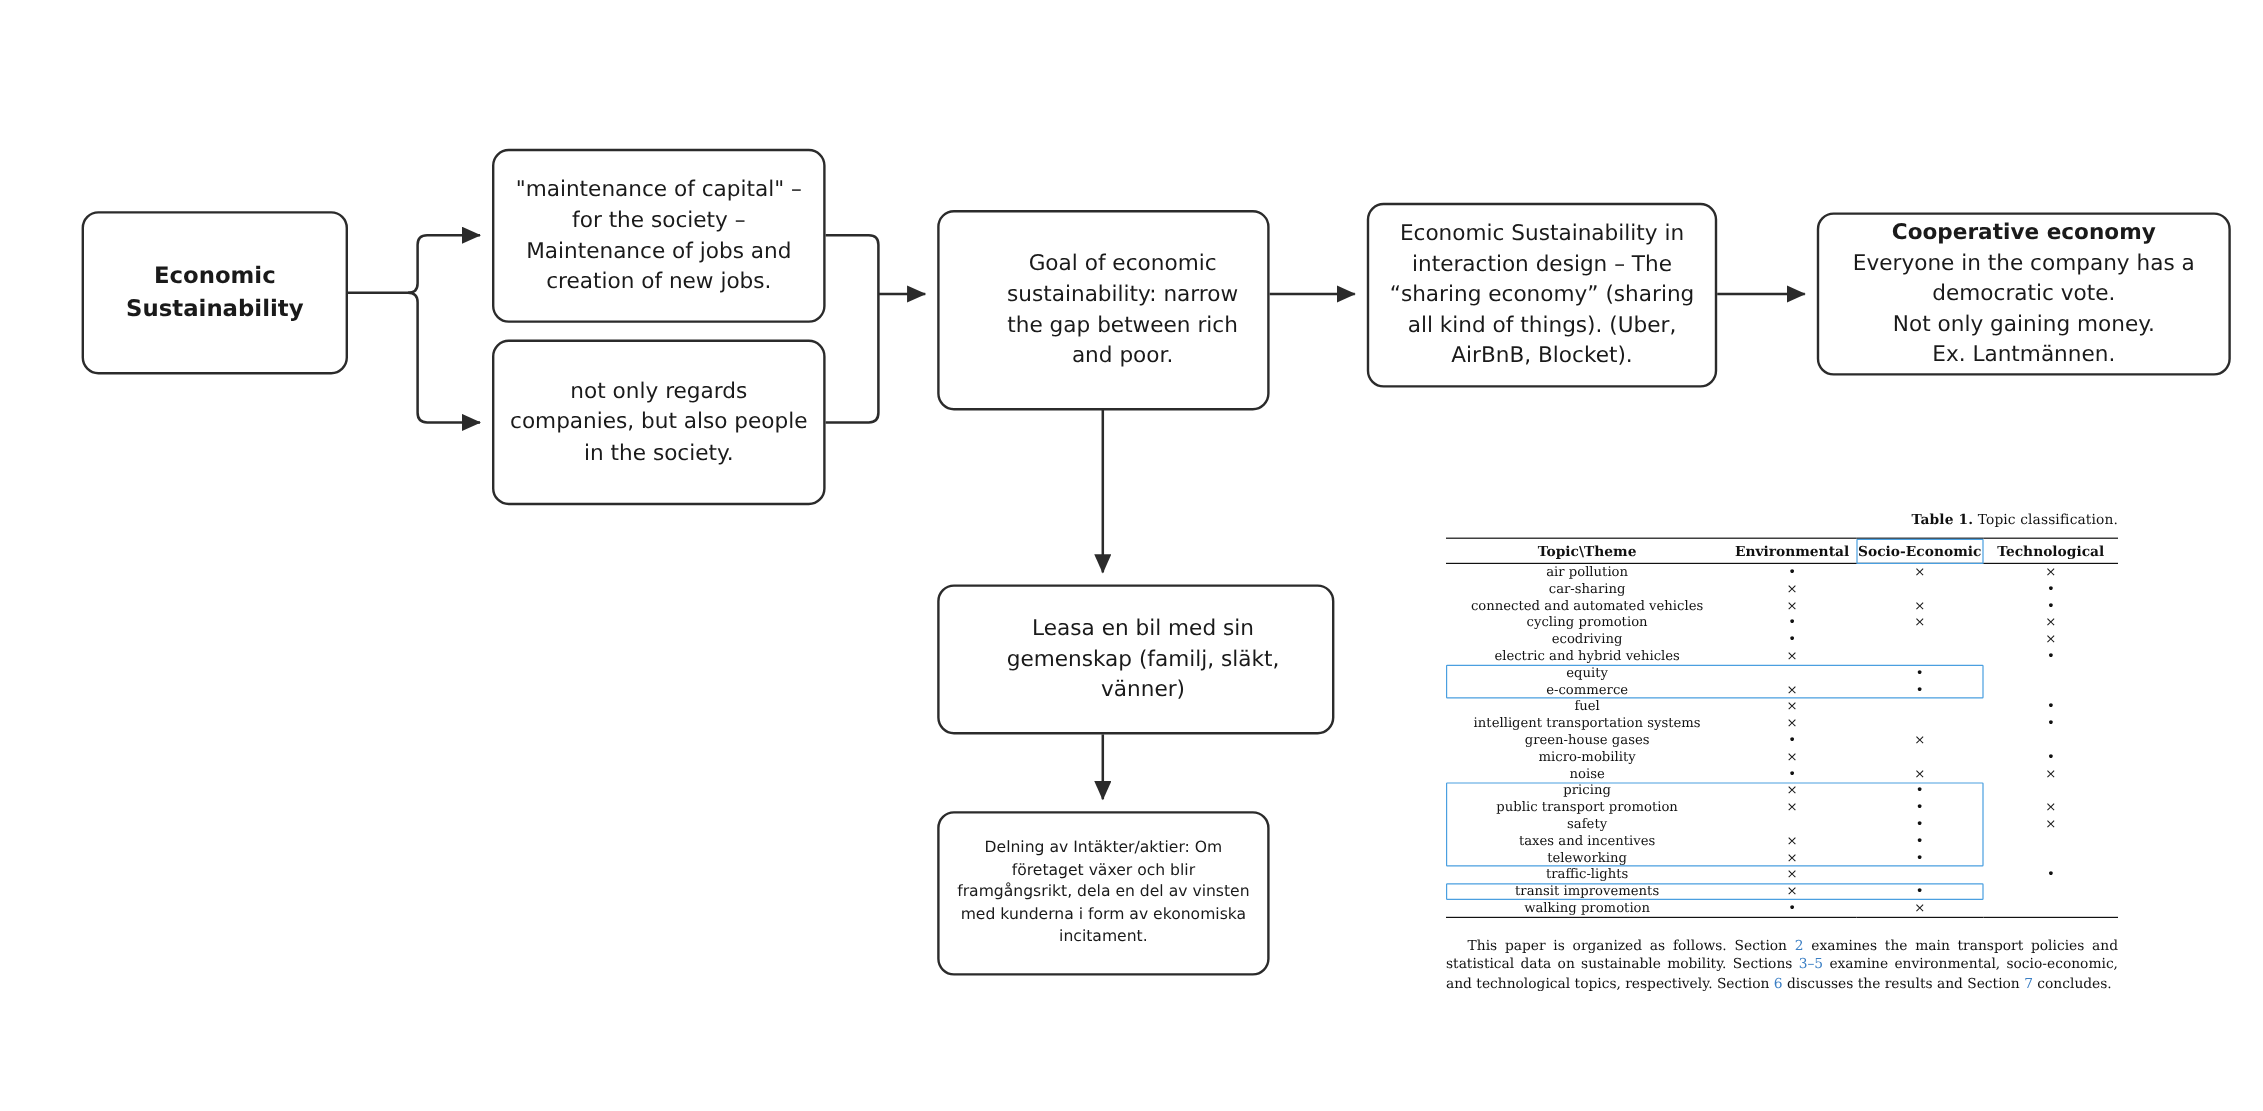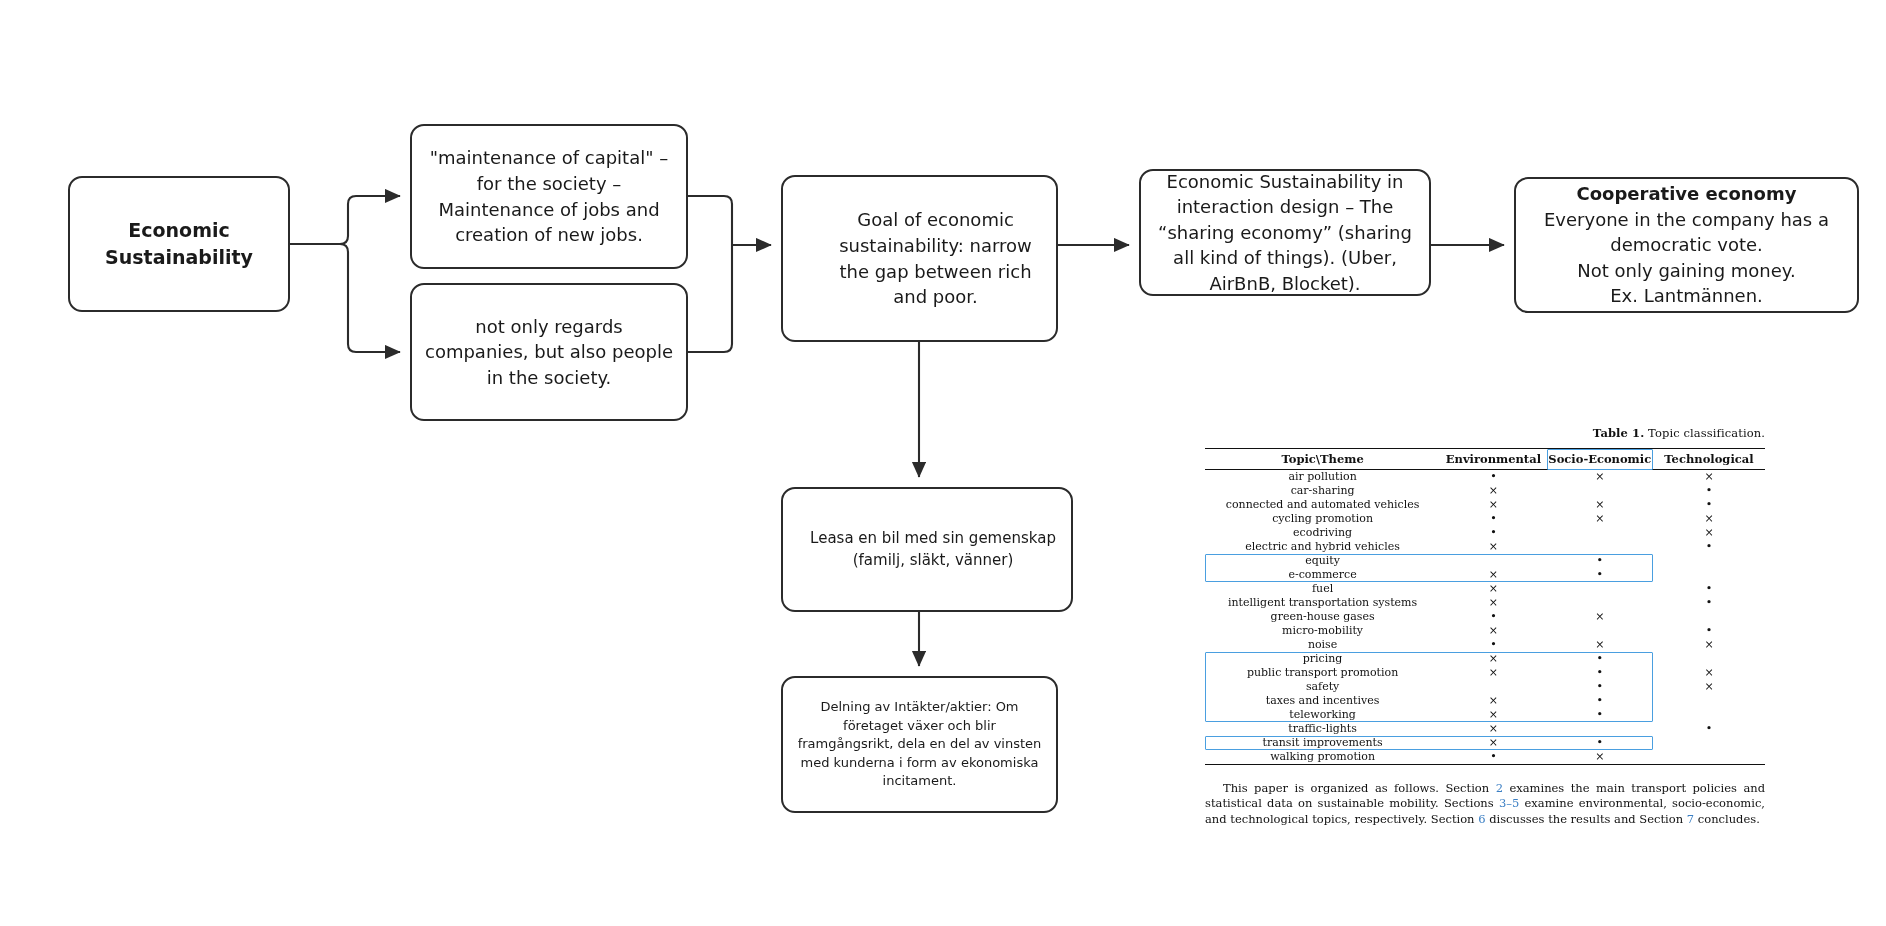--- a/index.html
+++ b/index.html
@@ -37,24 +37,24 @@
     line-height: 1.42;
     padding: 6px 12px;
     font-family: "DejaVu Sans", sans-serif;
   }
   .node .txt { display: block; width: 100%; }
 
   .n-root      { left: 68px;  top: 176px; width: 222px; height: 136px; font-size: 19px; font-weight: bold; justify-content: center; }
   .n-branch-a  { left: 410px; top: 124px; width: 278px; height: 145px; font-size: 18px; }
   .n-branch-b  { left: 410px; top: 283px; width: 278px; height: 138px; font-size: 18px; }
   .n-goal      { left: 781px; top: 175px; width: 277px; height: 167px; font-size: 18px; padding-left: 44px; }
-  .n-sharing   { left: 1139px; top: 169px; width: 292px; height: 127px; font-size: 18px; }
+  .n-sharing   { left: 1139px; top: 169px; width: 292px; height: 154px; font-size: 18px; }
   .n-coop      { left: 1514px; top: 177px; width: 345px; height: 136px; font-size: 18px; }
   .n-coop .bold-line { font-weight: bold; }
-  .n-leasa     { left: 781px; top: 487px; width: 292px; height: 125px; font-size: 15px; padding-left: 24px; }
+  .n-leasa     { left: 781px; top: 487px; width: 331px; height: 125px; font-size: 18px; padding-left: 24px; }
   .n-delning   { left: 781px; top: 676px; width: 277px; height: 137px; font-size: 13px; }
 
   
   #paper {
     position: absolute;
     left: 1205px;
     top: 426px;
     width: 560px;
     font-family: "DejaVu Serif", serif;
     color: #111;

